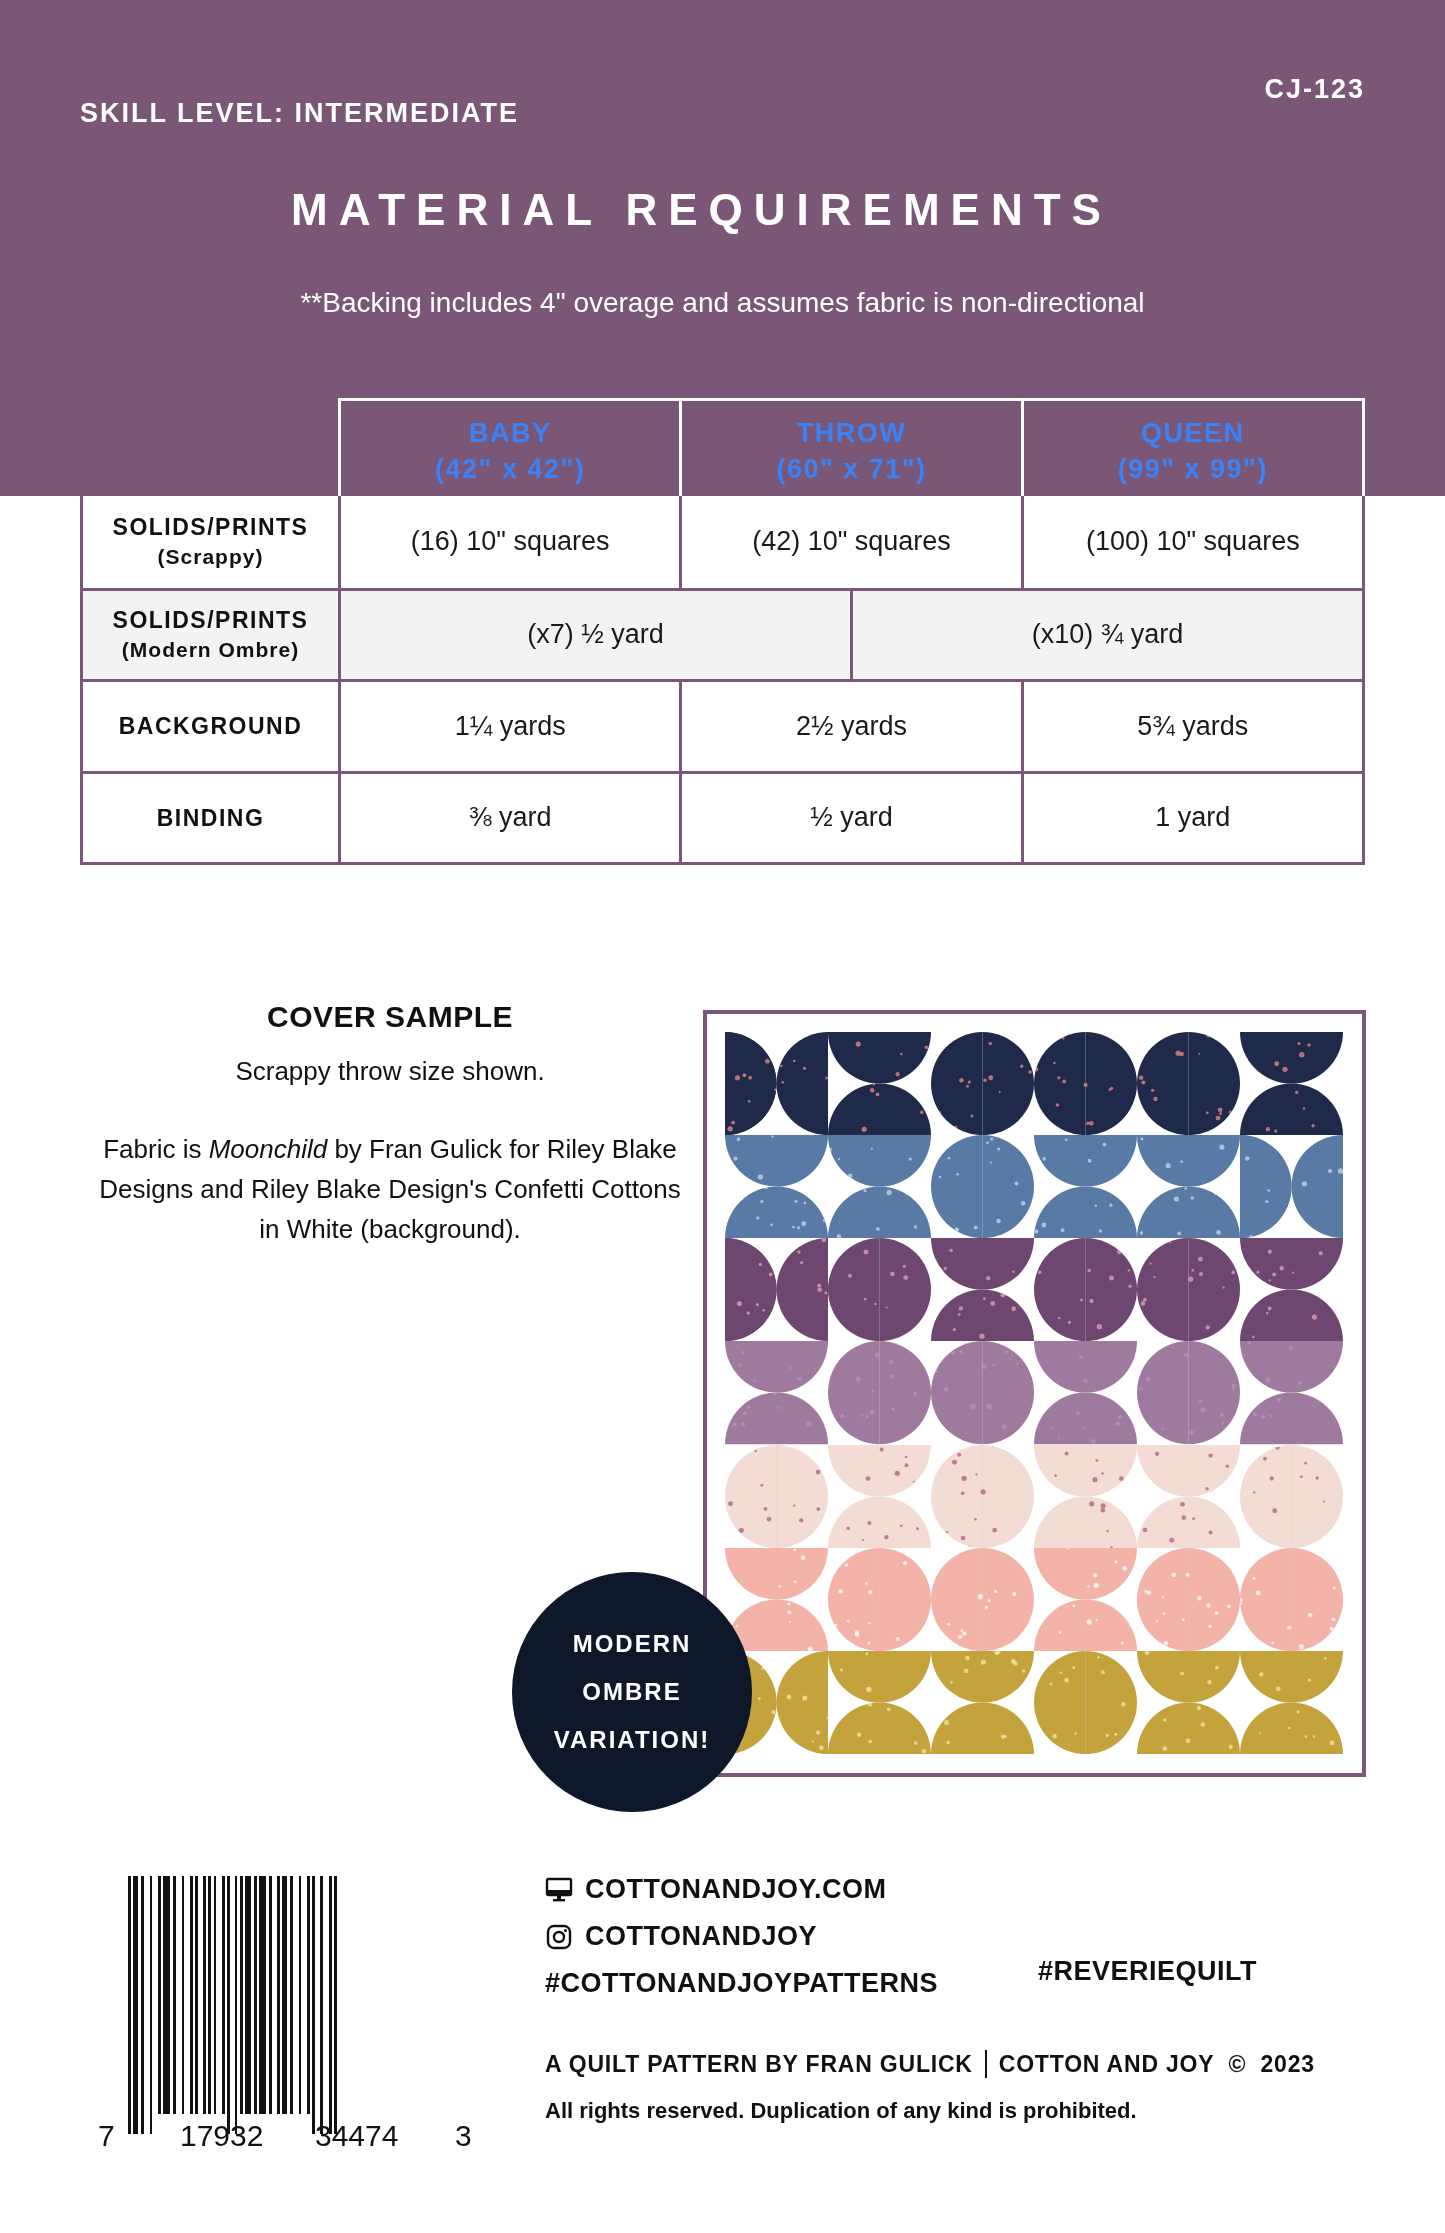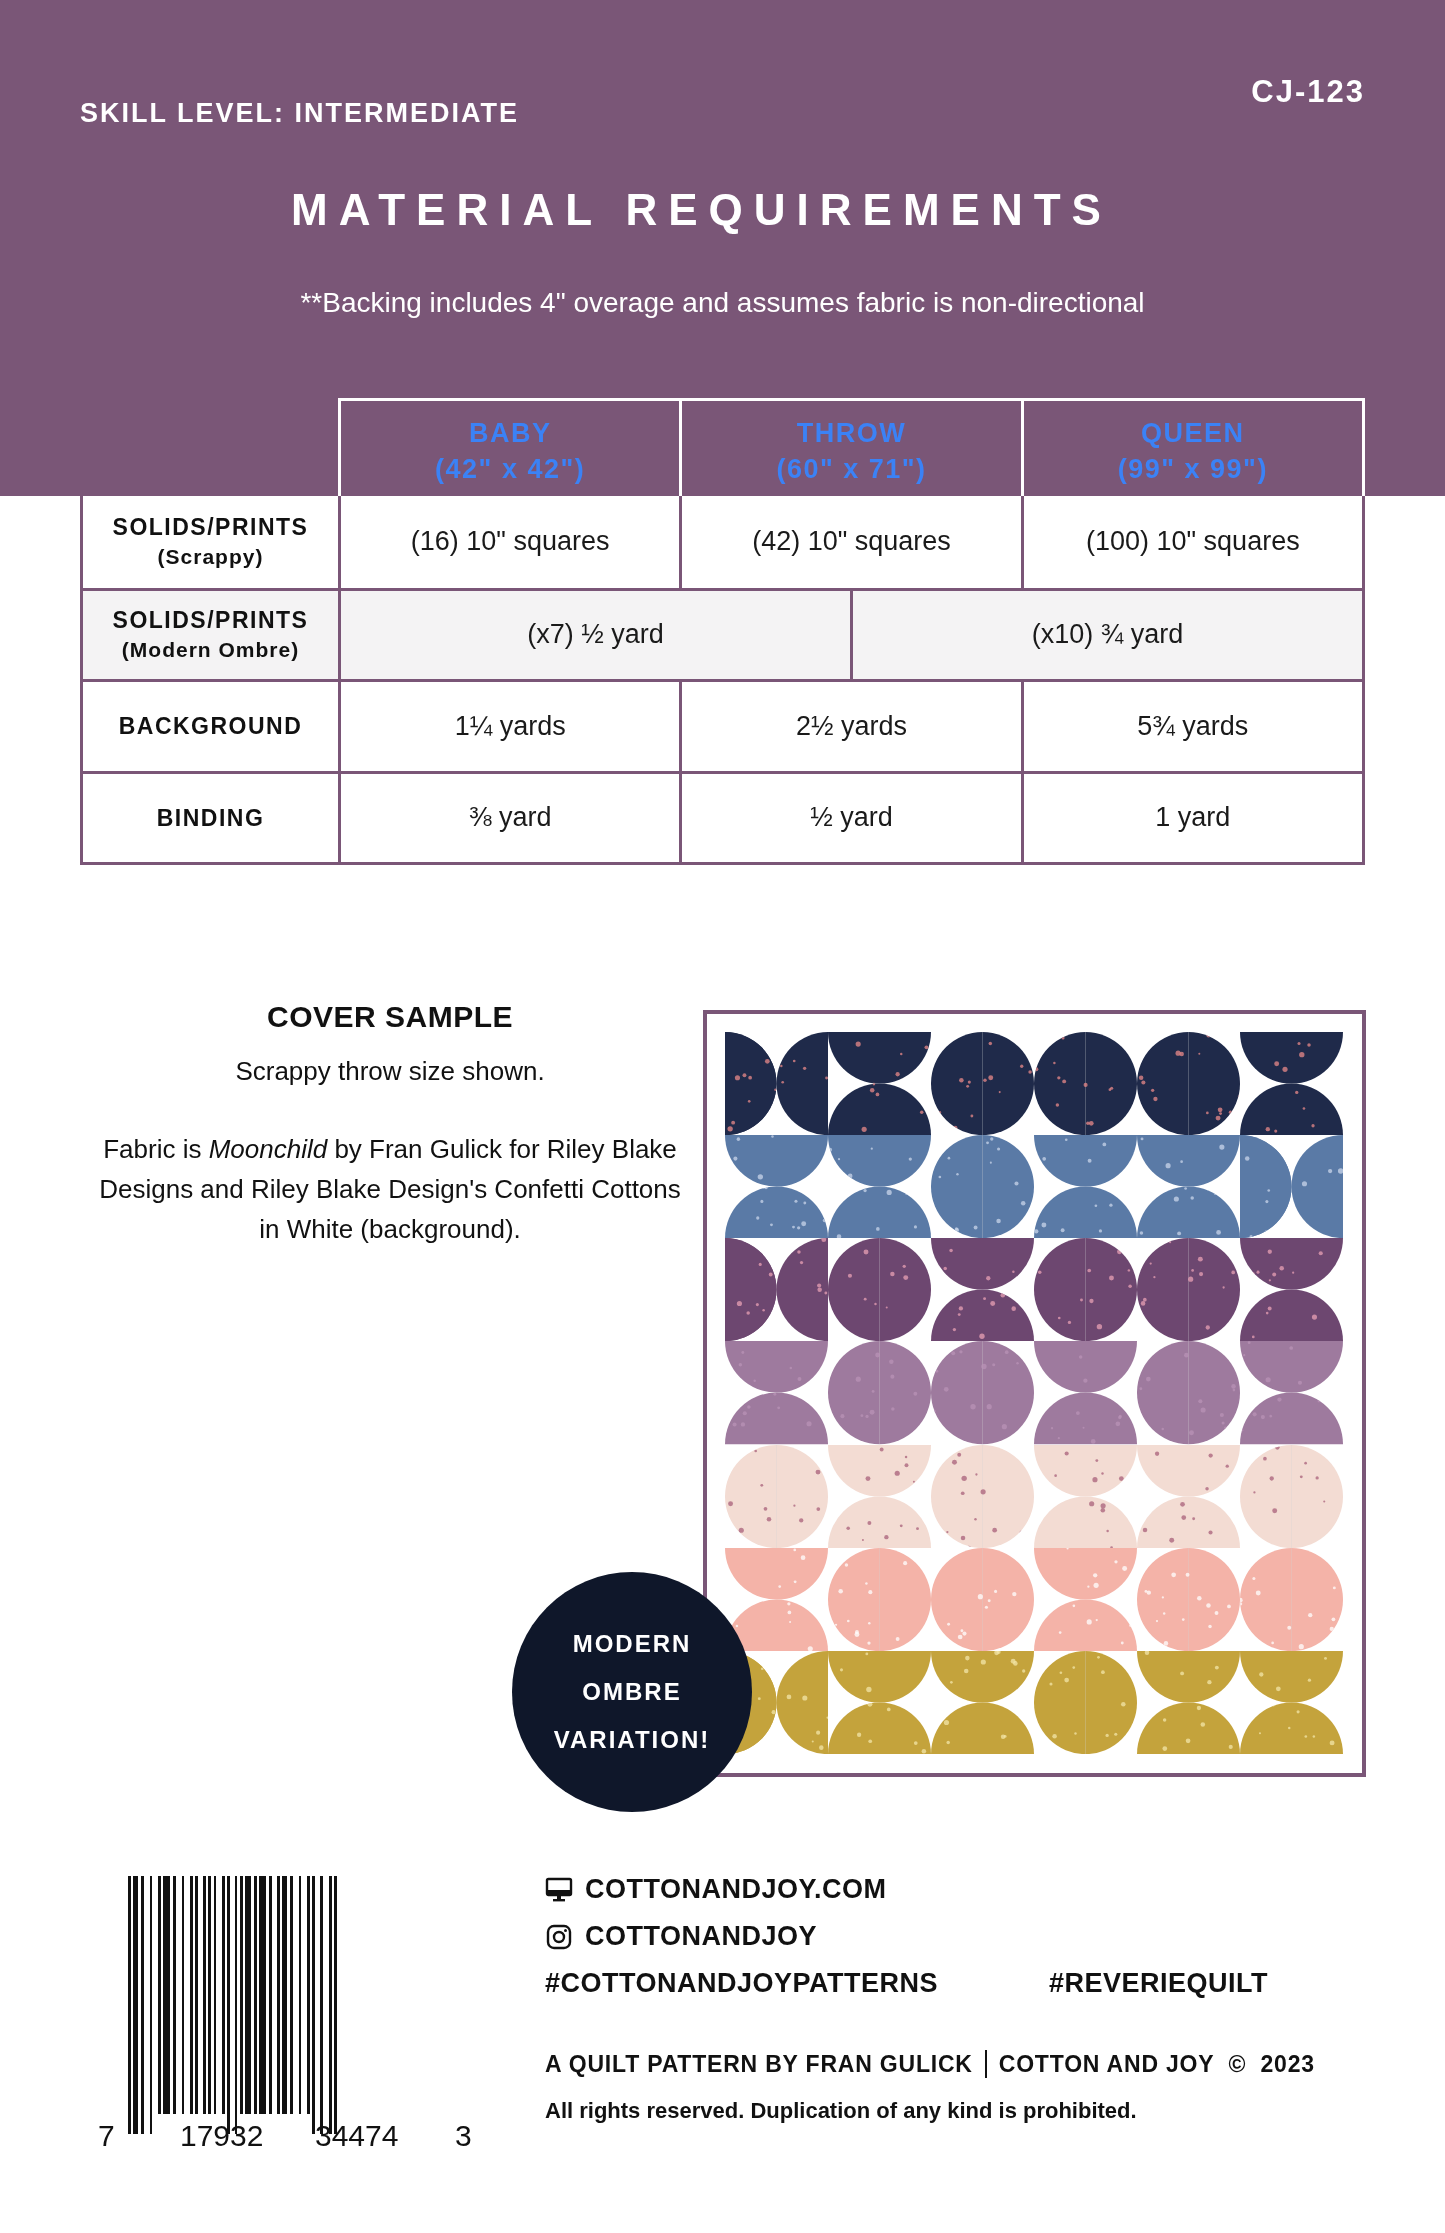--- a/index.html
+++ b/index.html
@@ -1,21 +1,21 @@
 <!DOCTYPE html>
 <html><head>
 <meta charset="utf-8">
 <style>
   * { box-sizing: border-box; margin: 0; padding: 0; }
   html, body { width: 1445px; height: 2233px; background: #ffffff; overflow: hidden; }
   body { position: relative; font-family: "Liberation Sans", "DejaVu Sans", sans-serif; color: #111; }
 
   .header-band { position: absolute; left: 0; top: 0; width: 1445px; height: 496px; background: #7a5677; }
   .skill { position: absolute; left: 80px; top: 74px; color: #fff; font-weight: bold; font-size: 27px; letter-spacing: 2px; margin-top: 24px; }
-  .code { position: absolute; right: 80px; top: 74px; color: #fff; font-weight: bold; font-size: 31px; letter-spacing: 2px; }
+  .code { position: absolute; right: 80px; top: 74px; color: #fff; font-weight: bold; font-size: 27px; letter-spacing: 2px; }
   .title { position: absolute; left: 0; width: 1403px; top: 185px; text-align: center; color: #fff; font-size: 44px; letter-spacing: 11px; font-weight: bold; }
   .note { position: absolute; left: 0; width: 1445px; top: 287px; text-align: center; color: #fff; font-size: 28px; }
 
   
   .tbl { position: absolute; left: 80px; top: 398px; width: 1285px; }
   .thead { position: absolute; left: 258px; top: 0; width: 1027px; height: 98px; border: 3px solid #ffffff; border-bottom: none; display: flex; }
   .th { flex: 1; border-right: 3px solid #ffffff; color: #3b82f6; text-align: center; font-weight: bold; font-size: 27px; letter-spacing: 1.5px; padding-top: 14px; line-height: 36px; }
   .th:last-child { border-right: none; }
   .tbody { position: absolute; left: 0; top: 98px; width: 1285px; border: 3px solid #7a5677; border-top: none; }
   .tr { display: flex; height: 91.5px; border-top: 3px solid #7a5677; }
@@ -1407,20 +1407,20 @@
     <span class="ico">
       <svg viewBox="0 0 28 28" width="28" height="28">
           <rect x="3" y="3" width="22" height="22" rx="6" fill="none" stroke="#111" stroke-width="2.4"></rect>
           <circle cx="14" cy="14" r="5" fill="none" stroke="#111" stroke-width="2.4"></circle>
           <circle cx="20.5" cy="7.5" r="1.5" fill="#111"></circle>
         </svg>
     </span>
     <span>COTTONANDJOY</span>
   </div>
   <div class="c-row" style="top:98px;">#COTTONANDJOYPATTERNS</div>
-  <div class="tag2" style="top:98px;margin-left:11px;">#REVERIEQUILT</div>
+  <div class="tag2" style="top:86px;">#REVERIEQUILT</div>
   <div class="credit">
     <span>A QUILT PATTERN BY FRAN GULICK</span>
     <span class="sep"></span>
     <span style="white-space:pre;">COTTON AND JOY  ©  2023</span>
   </div>
   <div class="rights">All rights reserved. Duplication of any kind is prohibited.</div>
 </div>
 
 </body></html>

